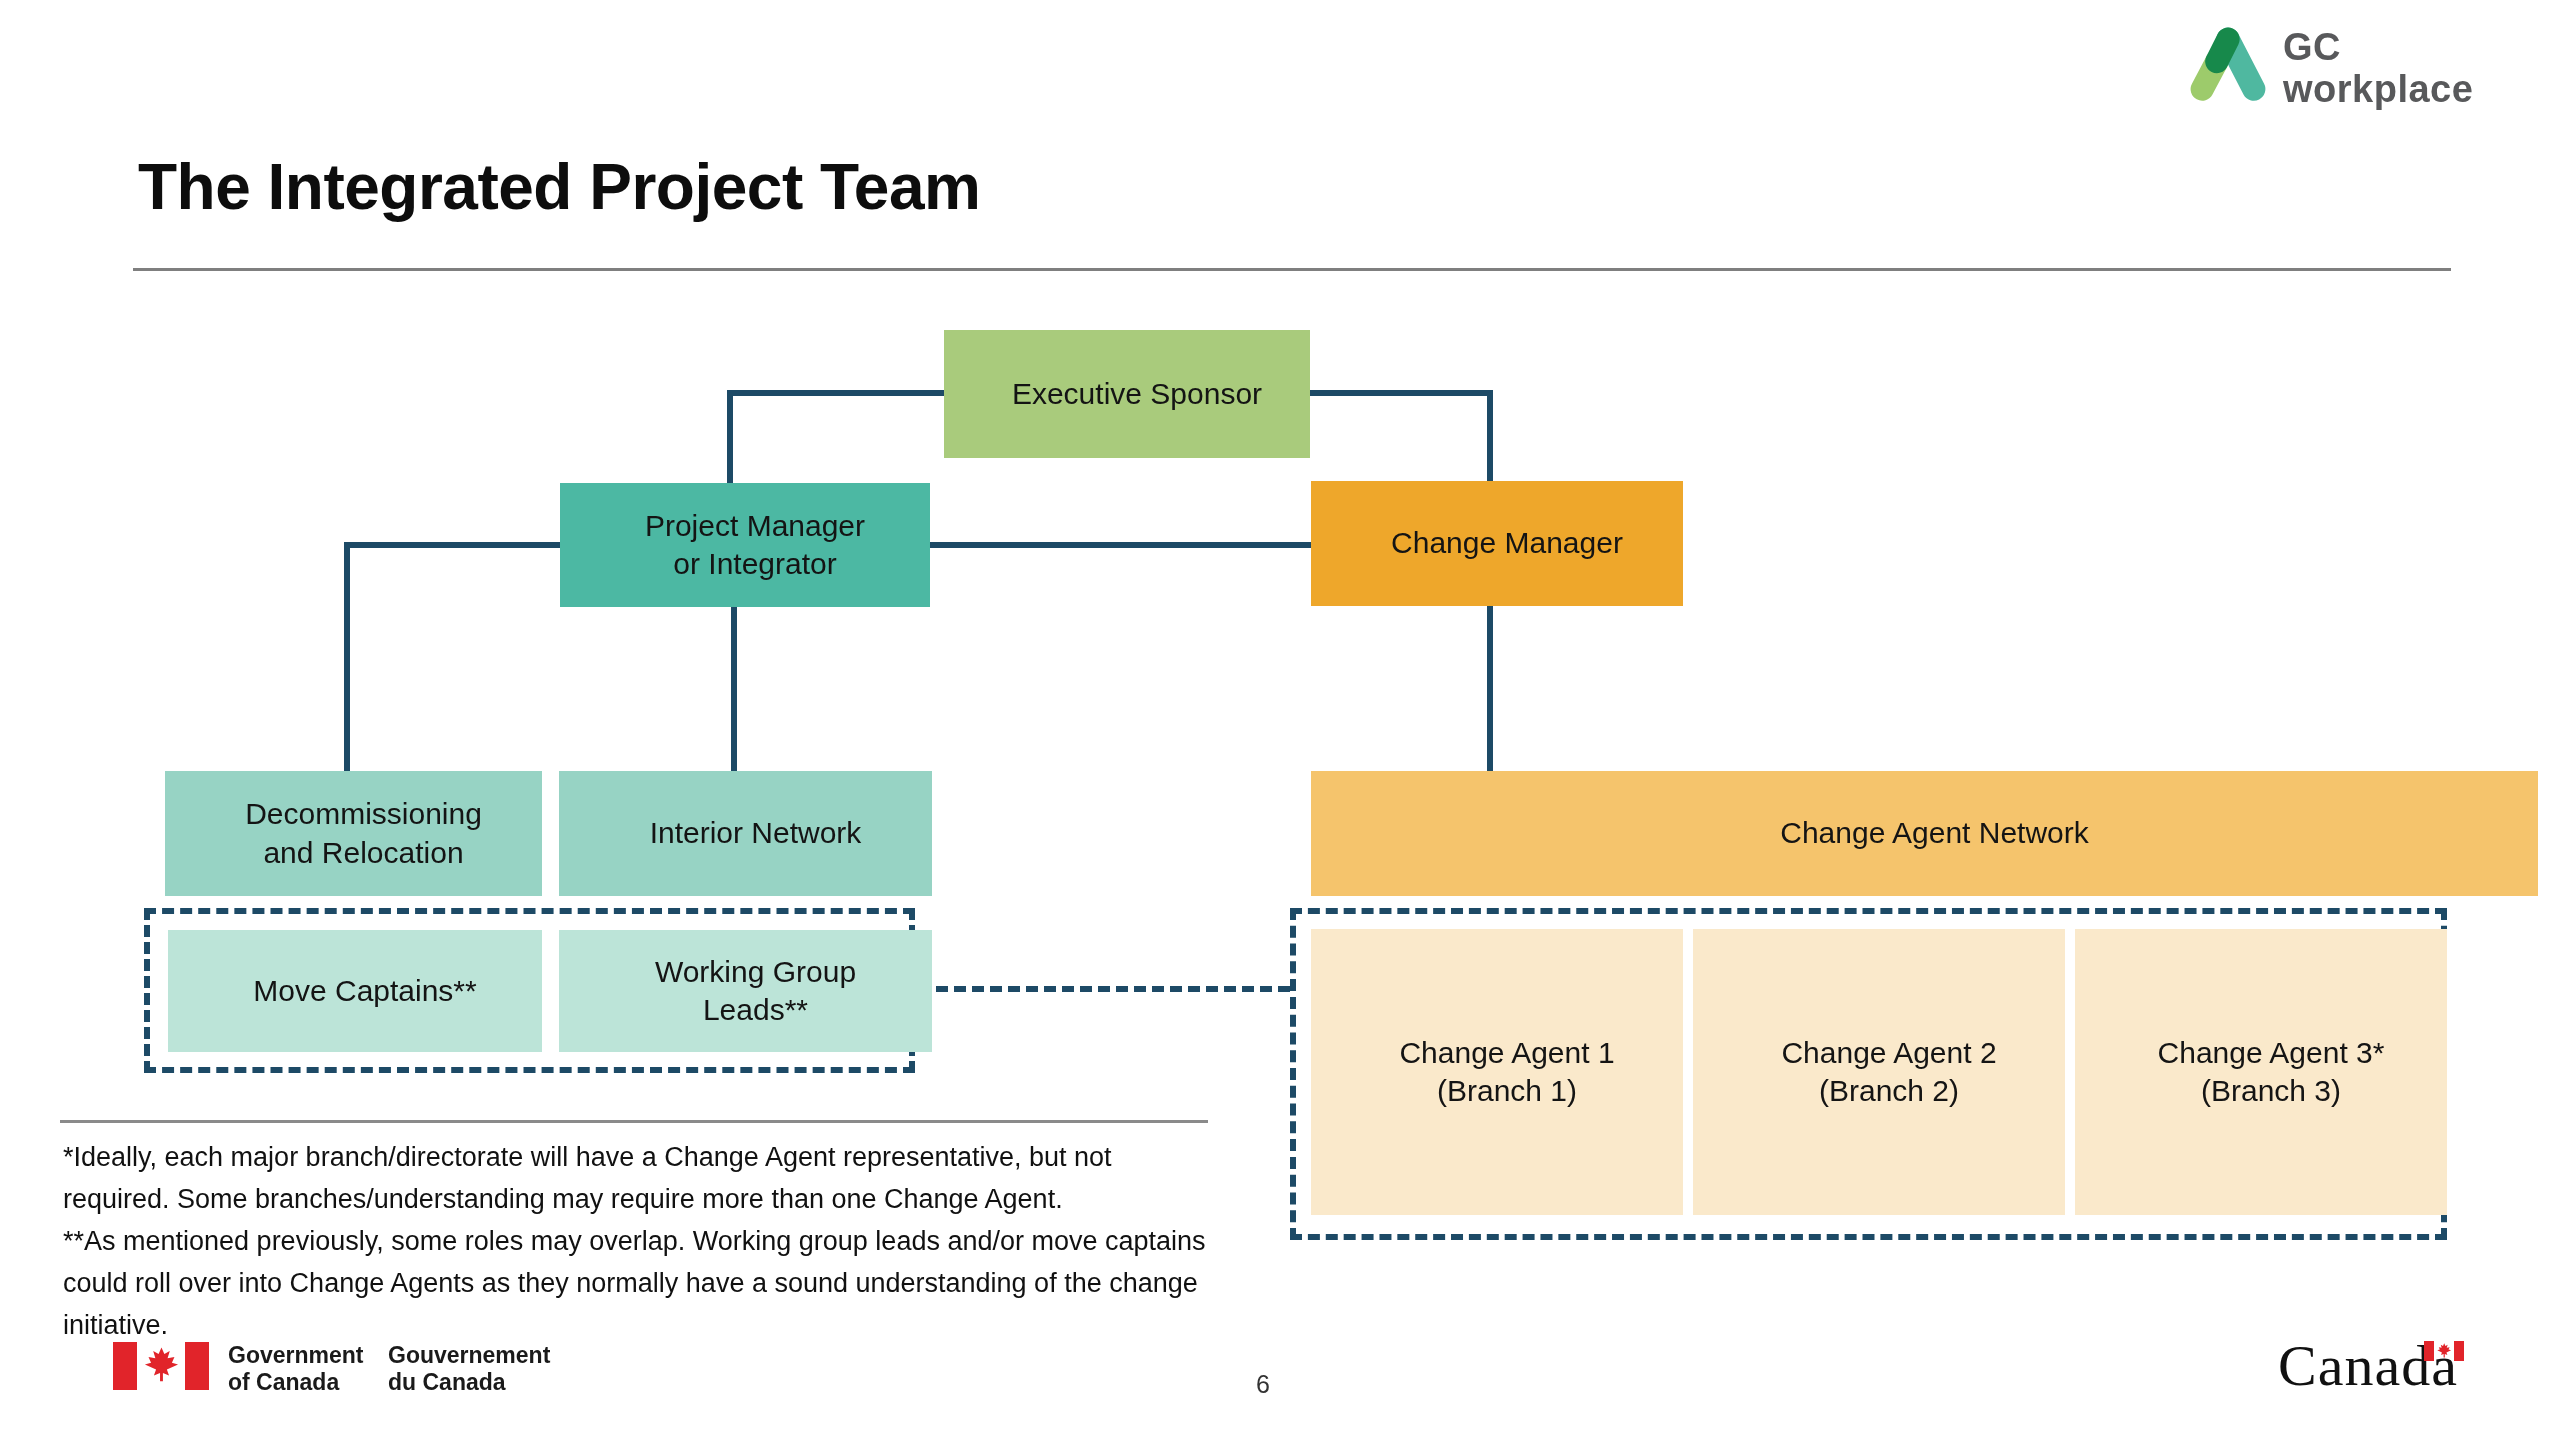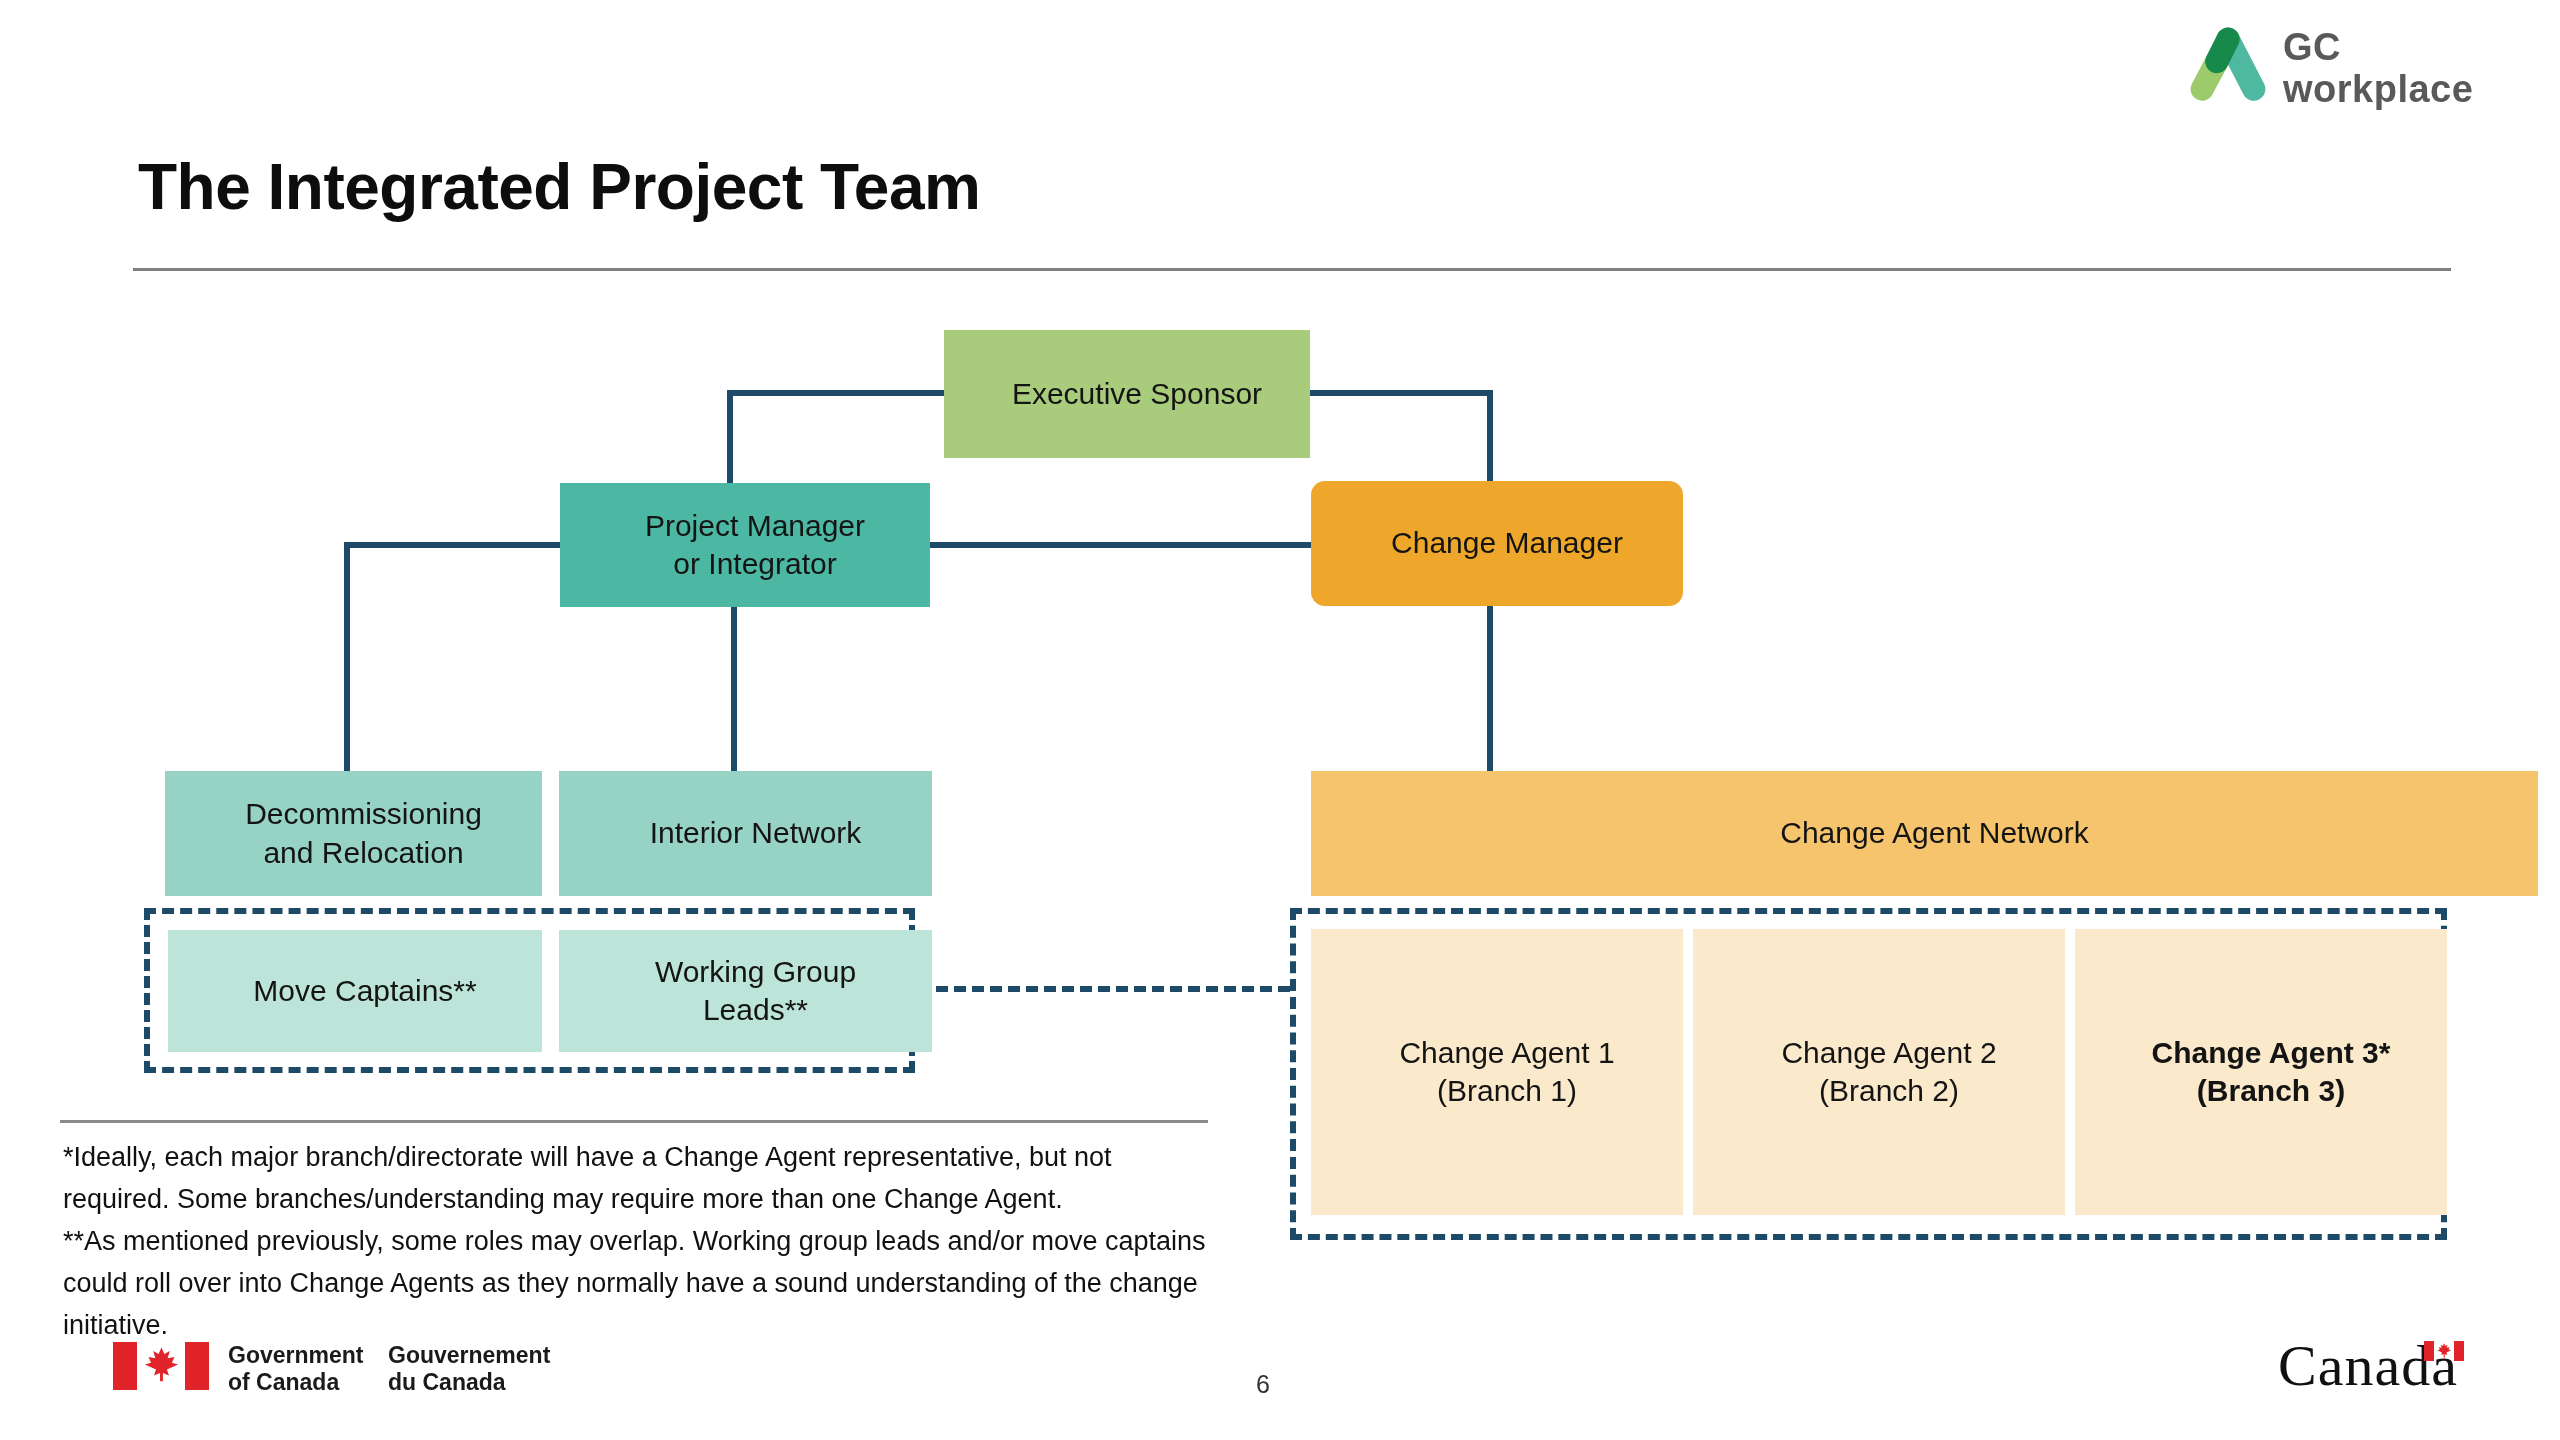--- a/index.html
+++ b/index.html
@@ -14,29 +14,29 @@
     color:#58595B;line-height:42px;letter-spacing:0.5px;}
   .title{position:absolute;left:138px;top:150px;font-size:64px;font-weight:bold;
     color:#0d0d0d;letter-spacing:-0.5px;}
   .title-rule{position:absolute;left:133px;top:268px;width:2318px;height:3px;background:#7f7f7f;}
 
   
   .node{position:absolute;display:flex;align-items:center;justify-content:center;
     text-align:center;font-size:30px;line-height:1.28;color:#141414;white-space:pre-line;padding-left:20px;}
   .exec    {left:944px; top:330px; width:346px; height:128px; background:#A9CB7C;}
   .pm      {left:560px; top:483px; width:350px; height:124px; background:#4CB8A3;}
-  .cm      {left:1311px;top:481px; width:352px; height:125px; background:#EEA72B;border-radius:14px;}
+  .cm      {left:1311px;top:481px; width:352px; height:125px; background:#EEA72B;}
   .decom   {left:165px; top:771px; width:357px; height:125px; background:#97D3C4;}
   .interior{left:559px; top:771px; width:353px; height:125px; background:#97D3C4;}
   .move    {left:168px; top:930px; width:354px; height:122px; background:#BCE4D8;}
   .wgl     {left:559px; top:930px; width:353px; height:122px; background:#BCE4D8;}
   .can     {left:1311px;top:771px; width:1207px;height:125px; background:#F5C46C;}
   .ca1     {left:1311px;top:929px; width:352px; height:286px; background:#FAE9CB;}
   .ca2     {left:1693px;top:929px; width:352px; height:286px; background:#FAE9CB;}
-  .ca3     {left:2075px;top:929px; width:352px; height:286px; background:#FAE9CB;font-weight:bold;}
+  .ca3     {left:2075px;top:929px; width:352px; height:286px; background:#FAE9CB;}
 
   
   .line{position:absolute;background:#1D4A66;}
   .l-exec-left-h {left:727px; top:390px; width:217px;height:6px;}
   .l-exec-left-v {left:727px; top:390px; width:6px;  height:93px;}
   .l-exec-right-h{left:1290px;top:390px; width:203px;height:6px;}
   .l-exec-right-v{left:1487px;top:390px; width:6px;  height:91px;}
   .l-pm-cm       {left:910px; top:542px; width:401px;height:6px;}
   .l-pm-decom-h  {left:344px; top:542px; width:216px;height:6px;}
   .l-pm-decom-v  {left:344px; top:542px; width:6px;  height:229px;}

